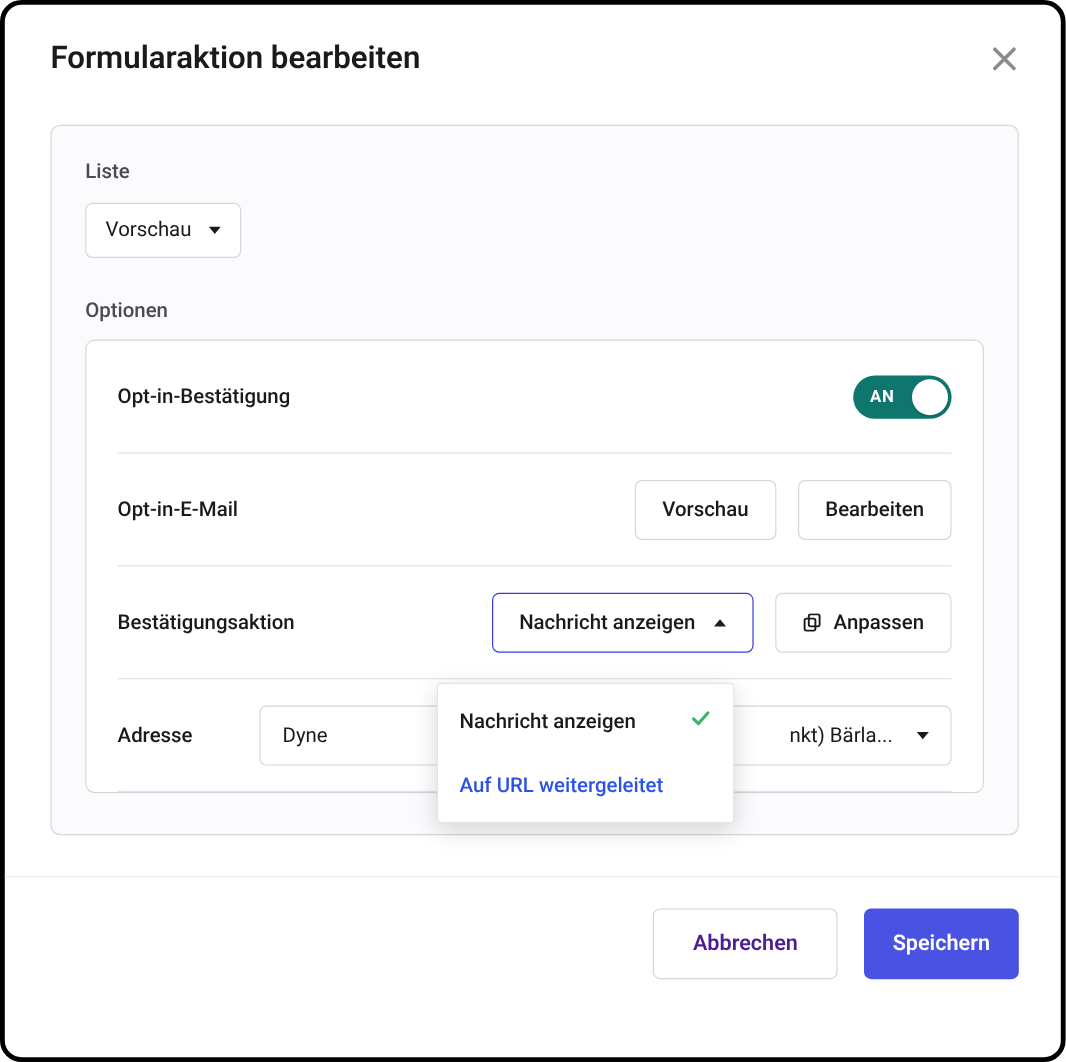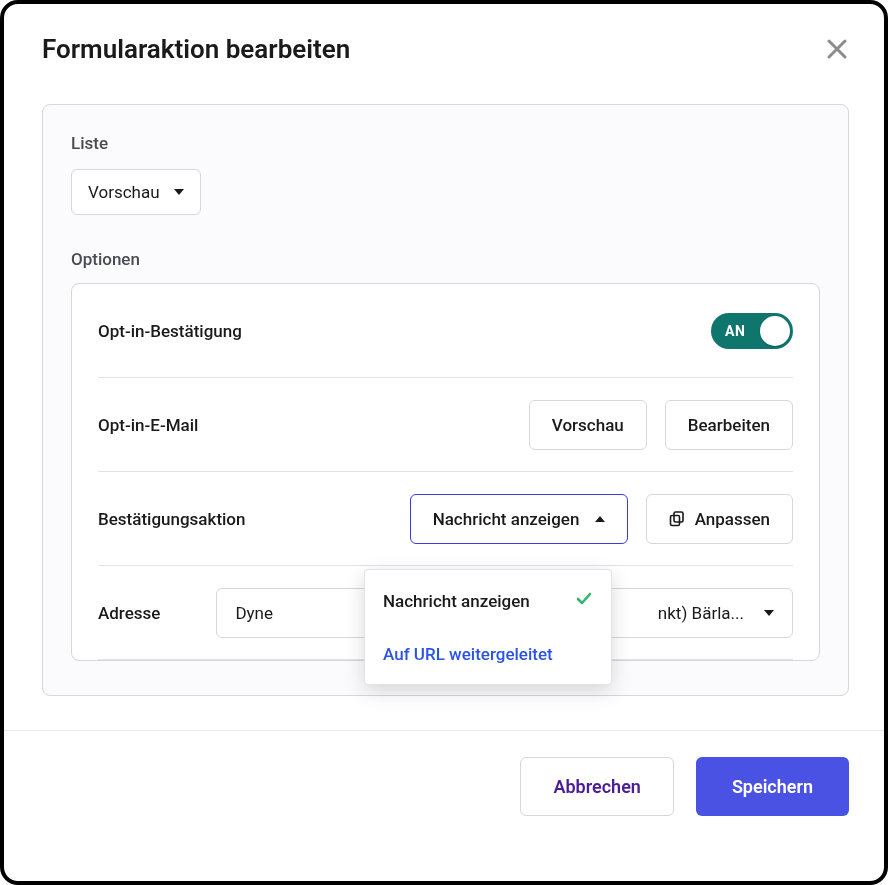--- a/index.html
+++ b/index.html
@@ -41,21 +41,21 @@
     .address-select .text { white-space:nowrap; overflow:hidden; text-overflow:clip; }
 
     .popup { position:absolute; left: 292px; top: 285px; width: 248px; background:#fff; border:1px solid #e2e2e8; border-radius:4px; box-shadow:0 6px 20px rgba(0,0,0,.15); z-index:10; padding: 4px 0; }
     .popup-item { padding: 16px 18px; font-size:17px; display:flex; align-items:center; justify-content:space-between; cursor:pointer; }
     .popup-item.selected { color:#1a1a1a; font-weight:500; }
     .popup-item.link { color:#2b53e6; font-weight:500; }
     .check { color:#35b56d; }
 
     .footer { border-top:1px solid #e8e8ee; margin-top: 34px; padding: 26px 35px; display:flex; justify-content:flex-end; gap:22px; }
     .btn-cancel { background:#fff; border:1px solid #d6d6de; border-radius:6px; padding: 18px 32px; font-size:18px; color:#4c1d95; font-weight:600; cursor:pointer; }
-    .btn-save { background:#4a52e3; border:none; border-radius:6px; padding: 18px 36px; font-size:18px; color:#fff; font-weight:600; cursor:pointer; }
+    .btn-save { background:#4a52e3; border:none; border-radius:6px; padding: 18px 24px; font-size:18px; color:#fff; font-weight:600; cursor:pointer; }
 
     .icon-customize svg { width:16px; height:16px; display:block; }
 
     #row-action .row-right, #row-address .row-right { flex:1; justify-content:flex-end; }
     #row-address { align-items: center; }
     #row-address .row-label { flex-shrink:0; }
   </style>
 </head>
 <body>
 

